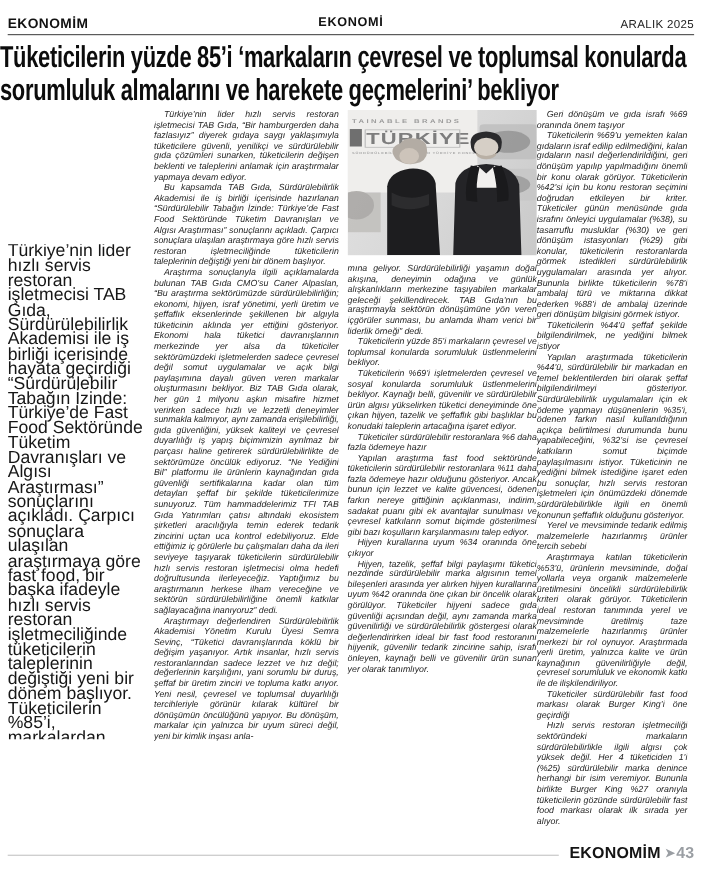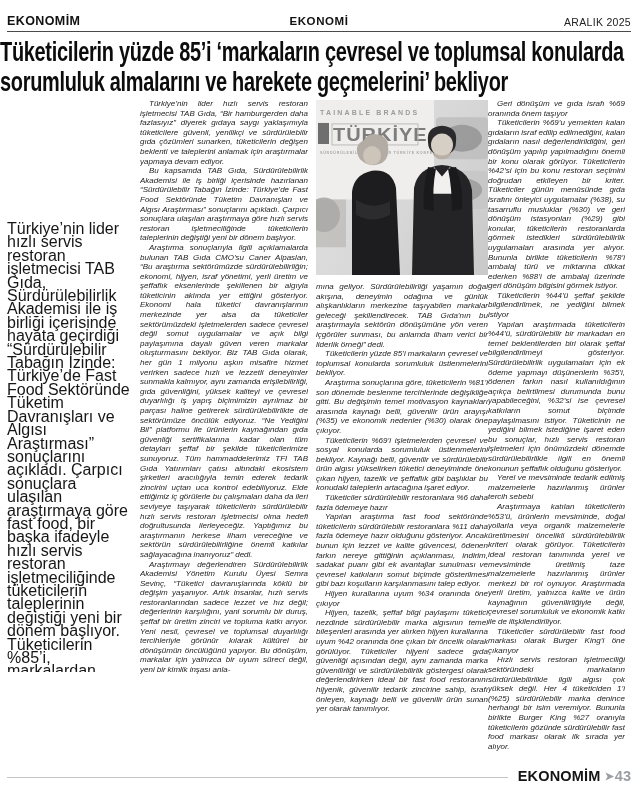--- a/index.html
+++ b/index.html
@@ -26,21 +26,21 @@
   .intro{left:7px;top:222px;width:127px;height:450px;font-size:16px;line-height:13.4px;color:#161616;text-align:left;}
   .intro p{margin:0;text-indent:0;}
   .bodycol{font-size:8px;line-height:9.6px;color:#242424;text-align:justify;word-spacing:-0.2px;}
   .bodycol p{margin:0;text-indent:9px;font-style:italic;}
   .bodycol p.cont{text-indent:0;}
   .c2{left:140px;top:99px;width:168px;height:663px;}
   .c3{left:316px;top:99px;width:172px;height:663px;}
   .c4{left:488px;top:99px;width:137px;height:663px;}
 
   .photo{
-    position:relative;width:172px;height:175px;margin:1px 0 7px 0;
+    position:relative;width:172px;height:132px;margin:1px 0 7px 0;
     background:linear-gradient(120deg,#e3e3e3 0%,#d7d7d7 55%,#c9c9c9 100%);
     overflow:hidden;
   }
   .photo svg{display:block;width:100%;height:100%;}
   .banner-text1{font:600 7px "Liberation Sans",sans-serif;letter-spacing:2.2px;fill:#9b9b9b;}
   .banner-text2{font:700 20px "Liberation Sans",sans-serif;letter-spacing:1px;fill:#7d7d7d;}
   .banner-text3{font:600 3.6px "Liberation Sans",sans-serif;letter-spacing:.8px;fill:#a8a8a8;}
 
   .pagefoot{position:absolute;left:7px;right:7px;top:766px;height:20px;display:flex;align-items:center;}
   .foot-rule{flex:1;height:1px;background:#c4c4c4;margin-right:10px;margin-top:2px;}
@@ -107,36 +107,35 @@
         <path d="M116 54 q10 8 20 0 q-2 8 -10 8 q-8 0 -10 -8 Z" fill="#b9b0a5"></path>
         <path d="M96 183 L98 92 q4 -22 28 -24 q26 2 30 26 l2 89 Z" fill="#242427"></path>
         <path d="M118 70 l8 10 l8 -10 l6 28 l-28 0 Z" fill="#f2f0ee"></path>
         <path d="M112 70 q-6 26 -4 44 l10 2 q-2 -24 2 -44 Z" fill="#1a1a1c"></path>
         <path d="M140 70 q8 26 6 44 l-10 2 q0 -24 -4 -44 Z" fill="#1a1a1c"></path>
       </g>
     </svg>
   </div>
   <p class="cont">mına geliyor. Sürdürülebilirliği yaşamın doğal akışına, deneyimin odağına ve günlük alışkanlıkların merkezine taşıyabilen markalar geleceği şekillendirecek. TAB Gıda’nın bu araştırmayla sektörün dönüşümüne yön veren içgörüler sunması, bu anlamda ilham verici bir liderlik örneği” dedi.</p>
   <p>Tüketicilerin yüzde 85’i markaların çevresel ve toplumsal konularda sorumluluk üstlenmelerini bekliyor.</p>
-  <p>Araştırma sonuçlarına göre, tüketicilerin %81’i son dönemde beslenme tercihlerinde değişikliğe gitti. Bu değişimin temel motivasyon kaynakları arasında kaynağı belli, güvenilir ürün arayışı (%35) ve ekonomik nedenler (%30) olarak öne çıkıyor.</p>
   <p>Tüketicilerin %69’i işletmelerden çevresel ve sosyal konularda sorumluluk üstlenmelerini bekliyor. Kaynağı belli, güvenilir ve sürdürülebilir ürün algısı yükselirken tüketici deneyiminde öne çıkan hijyen, tazelik ve şeffaflık gibi başlıklar bu konudaki taleplerin artacağına işaret ediyor.</p>
   <p>Tüketiciler sürdürülebilir restoranlara %6 daha fazla ödemeye hazır</p>
   <p>Yapılan araştırma fast food sektöründe tüketicilerin sürdürülebilir restoranlara %11 daha fazla ödemeye hazır olduğunu gösteriyor. Ancak bunun için lezzet ve kalite güvencesi, ödenen farkın nereye gittiğinin açıklanması, indirim, sadakat puanı gibi ek avantajlar sunulması ve çevresel katkıların somut biçimde gösterilmesi gibi bazı koşulların karşılanmasını talep ediyor.</p>
   <p>Hijyen kurallarına uyum %34 oranında öne çıkıyor</p>
   <p>Hijyen, tazelik, şeffaf bilgi paylaşımı tüketici nezdinde sürdürülebilir marka algısının temel bileşenleri arasında yer alırken hijyen kurallarına uyum %42 oranında öne çıkan bir öncelik olarak görülüyor. Tüketiciler hijyeni sadece gıda güvenliği açısından değil, aynı zamanda marka güvenilirliği ve sürdürülebilirlik göstergesi olarak değerlendirirken ideal bir fast food restoranını hijyenik, güvenilir tedarik zincirine sahip, israfı önleyen, kaynağı belli ve güvenilir ürün sunan yer olarak tanımlıyor.</p>
 </div>
 
 <div class="col bodycol c4">
   <p>Geri dönüşüm ve gıda israfı %69 oranında önem taşıyor</p>
   <p>Tüketicilerin %69’u yemekten kalan gıdaların israf edilip edilmediğini, kalan gıdaların nasıl değerlendirildiğini, geri dönüşüm yapılıp yapılmadığını önemli bir konu olarak görüyor. Tüketicilerin %42’si için bu konu restoran seçimini doğrudan etkileyen bir kriter. Tüketiciler günün menüsünde gıda israfını önleyici uygulamalar (%38), su tasarruflu musluklar (%30) ve geri dönüşüm istasyonları (%29) gibi konular, tüketicilerin restoranlarda görmek istedikleri sürdürülebilirlik uygulamaları arasında yer alıyor. Bununla birlikte tüketicilerin %78’i ambalaj türü ve miktarına dikkat ederken %88’i de ambalaj üzerinde geri dönüşüm bilgisini görmek istiyor.</p>
   <p>Tüketicilerin %44’ü şeffaf şekilde bilgilendirilmek, ne yediğini bilmek istiyor</p>
   <p>Yapılan araştırmada tüketicilerin %44’ü, sürdürülebilir bir markadan en temel beklentilerden biri olarak şeffaf bilgilendirilmeyi gösteriyor. Sürdürülebilirlik uygulamaları için ek ödeme yapmayı düşünenlerin %35’i, ödenen farkın nasıl kullanıldığının açıkça belirtilmesi durumunda bunu yapabileceğini, %32’si ise çevresel katkıların somut biçimde paylaşılmasını istiyor. Tüketicinin ne yediğini bilmek istediğine işaret eden bu sonuçlar, hızlı servis restoran işletmeleri için önümüzdeki dönemde sürdürülebilirlikle ilgili en önemli konunun şeffaflık olduğunu gösteriyor.</p>
   <p>Yerel ve mevsiminde tedarik edilmiş malzemelerle hazırlanmış ürünler tercih sebebi</p>
   <p>Araştırmaya katılan tüketicilerin %53’ü, ürünlerin mevsiminde, doğal yollarla veya organik malzemelerle üretilmesini öncelikli sürdürülebilirlik kriteri olarak görüyor. Tüketicilerin ideal restoran tanımında yerel ve mevsiminde üretilmiş taze malzemelerle hazırlanmış ürünler merkezi bir rol oynuyor. Araştırmada yerli üretim, yalnızca kalite ve ürün kaynağının güvenilirliğiyle değil, çevresel sorumluluk ve ekonomik katkı ile de ilişkilendiriliyor.</p>
-  <p>Tüketiciler sürdürülebilir fast food markası olarak Burger King’i öne çıkarıyor</p>
+  <p>Tüketiciler sürdürülebilir fast food markası olarak Burger King’i öne geçirdiği</p>
   <p>Hızlı servis restoran işletmeciliği sektöründeki markaların sürdürülebilirlikle ilgili algısı çok yüksek değil. Her 4 tüketiciden 1’i (%25) sürdürülebilir marka denince herhangi bir isim veremiyor. Bununla birlikte Burger King %27 oranıyla tüketicilerin gözünde sürdürülebilir fast food markası olarak ilk sırada yer alıyor.</p>
 </div>
 
 <div class="pagefoot">
   <div class="foot-rule"></div>
   <span class="foot-brand">EKONOMİM</span>
   <span class="foot-ref">
     <span class="arrow">➤</span>
     <span>43</span>
   </span>

